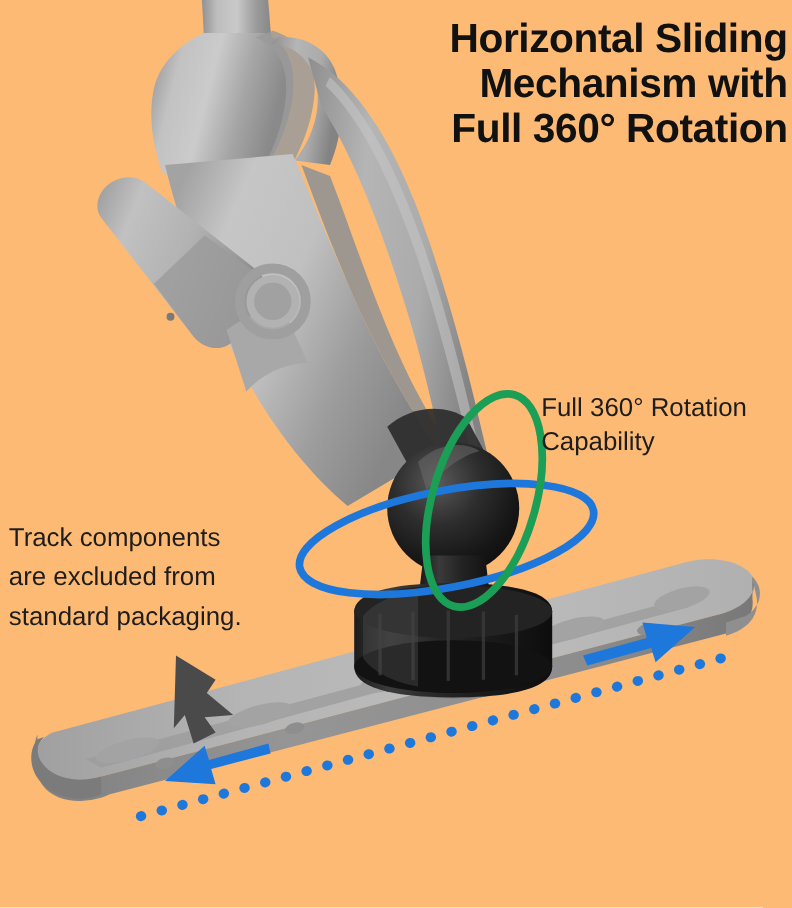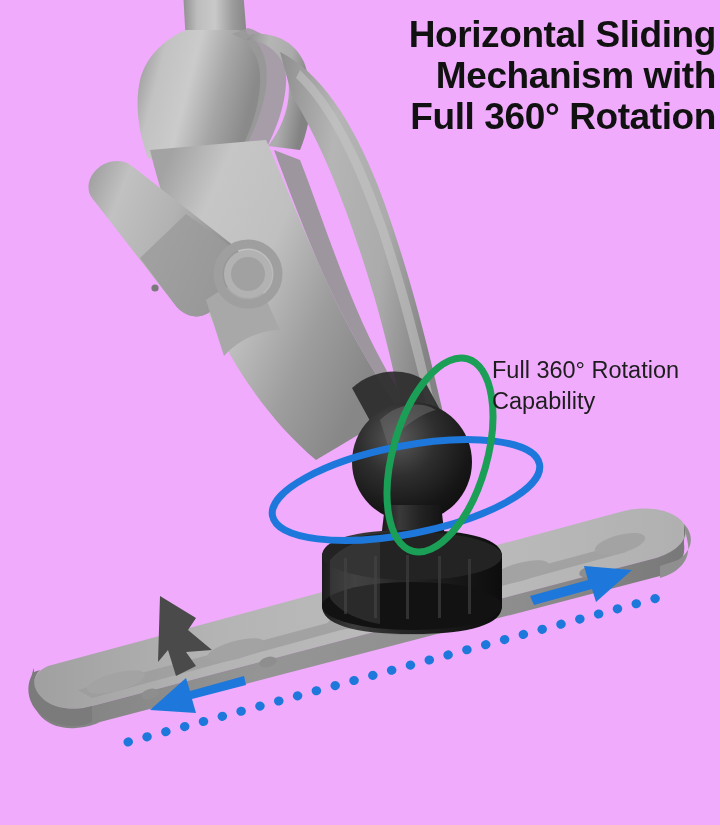--- a/index.html
+++ b/index.html
@@ -4,21 +4,21 @@
 <style>
   html, body {
     margin: 0;
     padding: 0;
     background: #ffffff;
   }
   #page {
     position: relative;
     width: 720px;
     height: 825px;
-    background: #f0abfc;
+    background: #fdba74;
     overflow: hidden;
     font-family: "Liberation Sans", sans-serif;
   }
   #artwork {
     position: absolute;
     left: 0;
     top: 0;
     width: 720px;
     height: 825px;
   }
@@ -297,15 +297,18 @@
     </g>
   </svg>
 
   <div class="txt" id="headline">Horizontal Sliding
 Mechanism with
 Full 360° Rotation</div>
 
   <div class="txt" id="rotation-label">Full 360° Rotation
 Capability</div>
 
+  <div class="txt" id="exclusion-label">Track components
+are excluded from
+standard packaging.</div>
 
 
 </div>
 
 </body></html>

